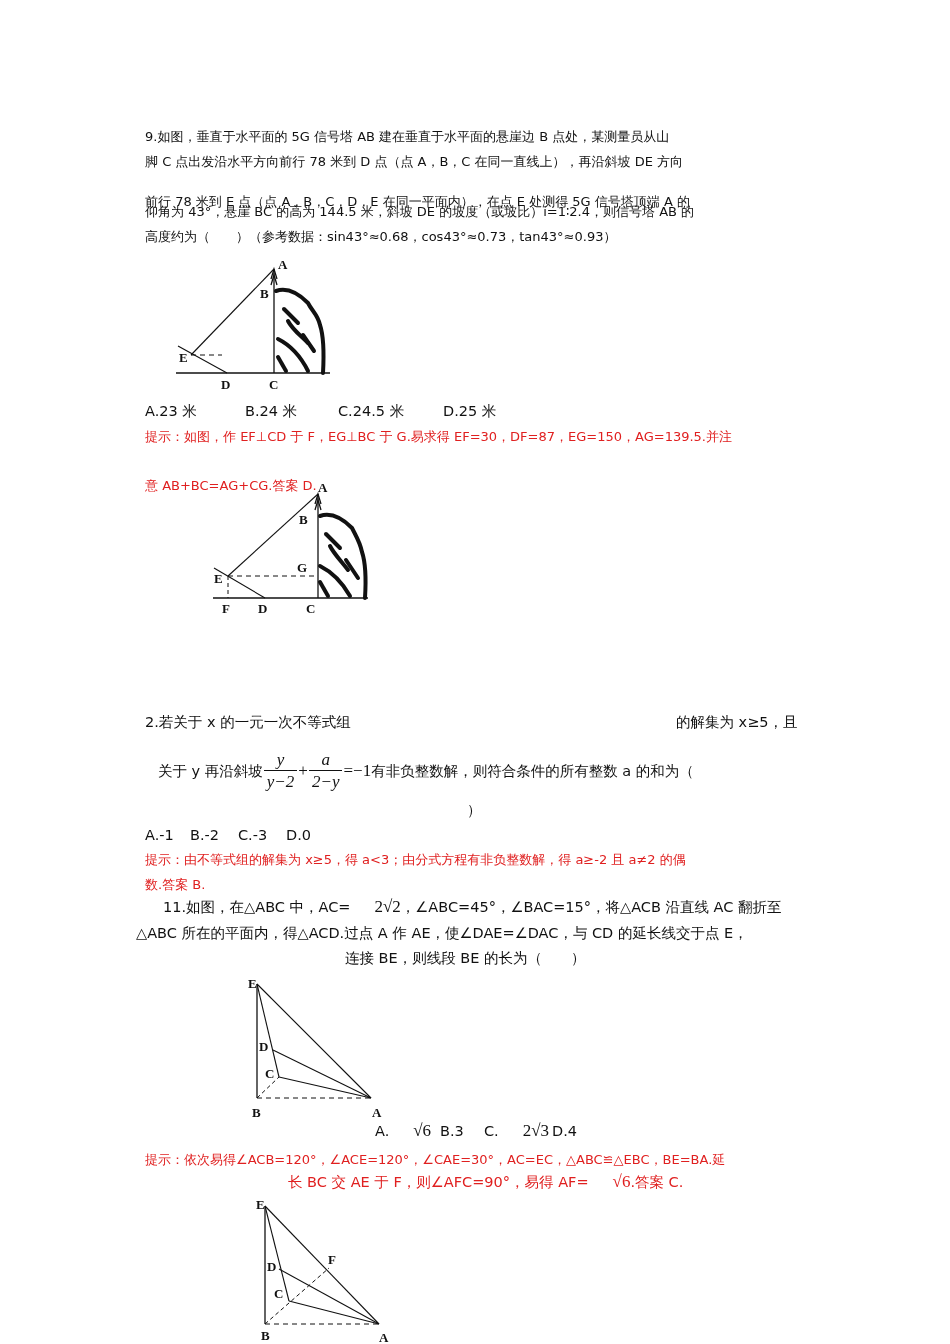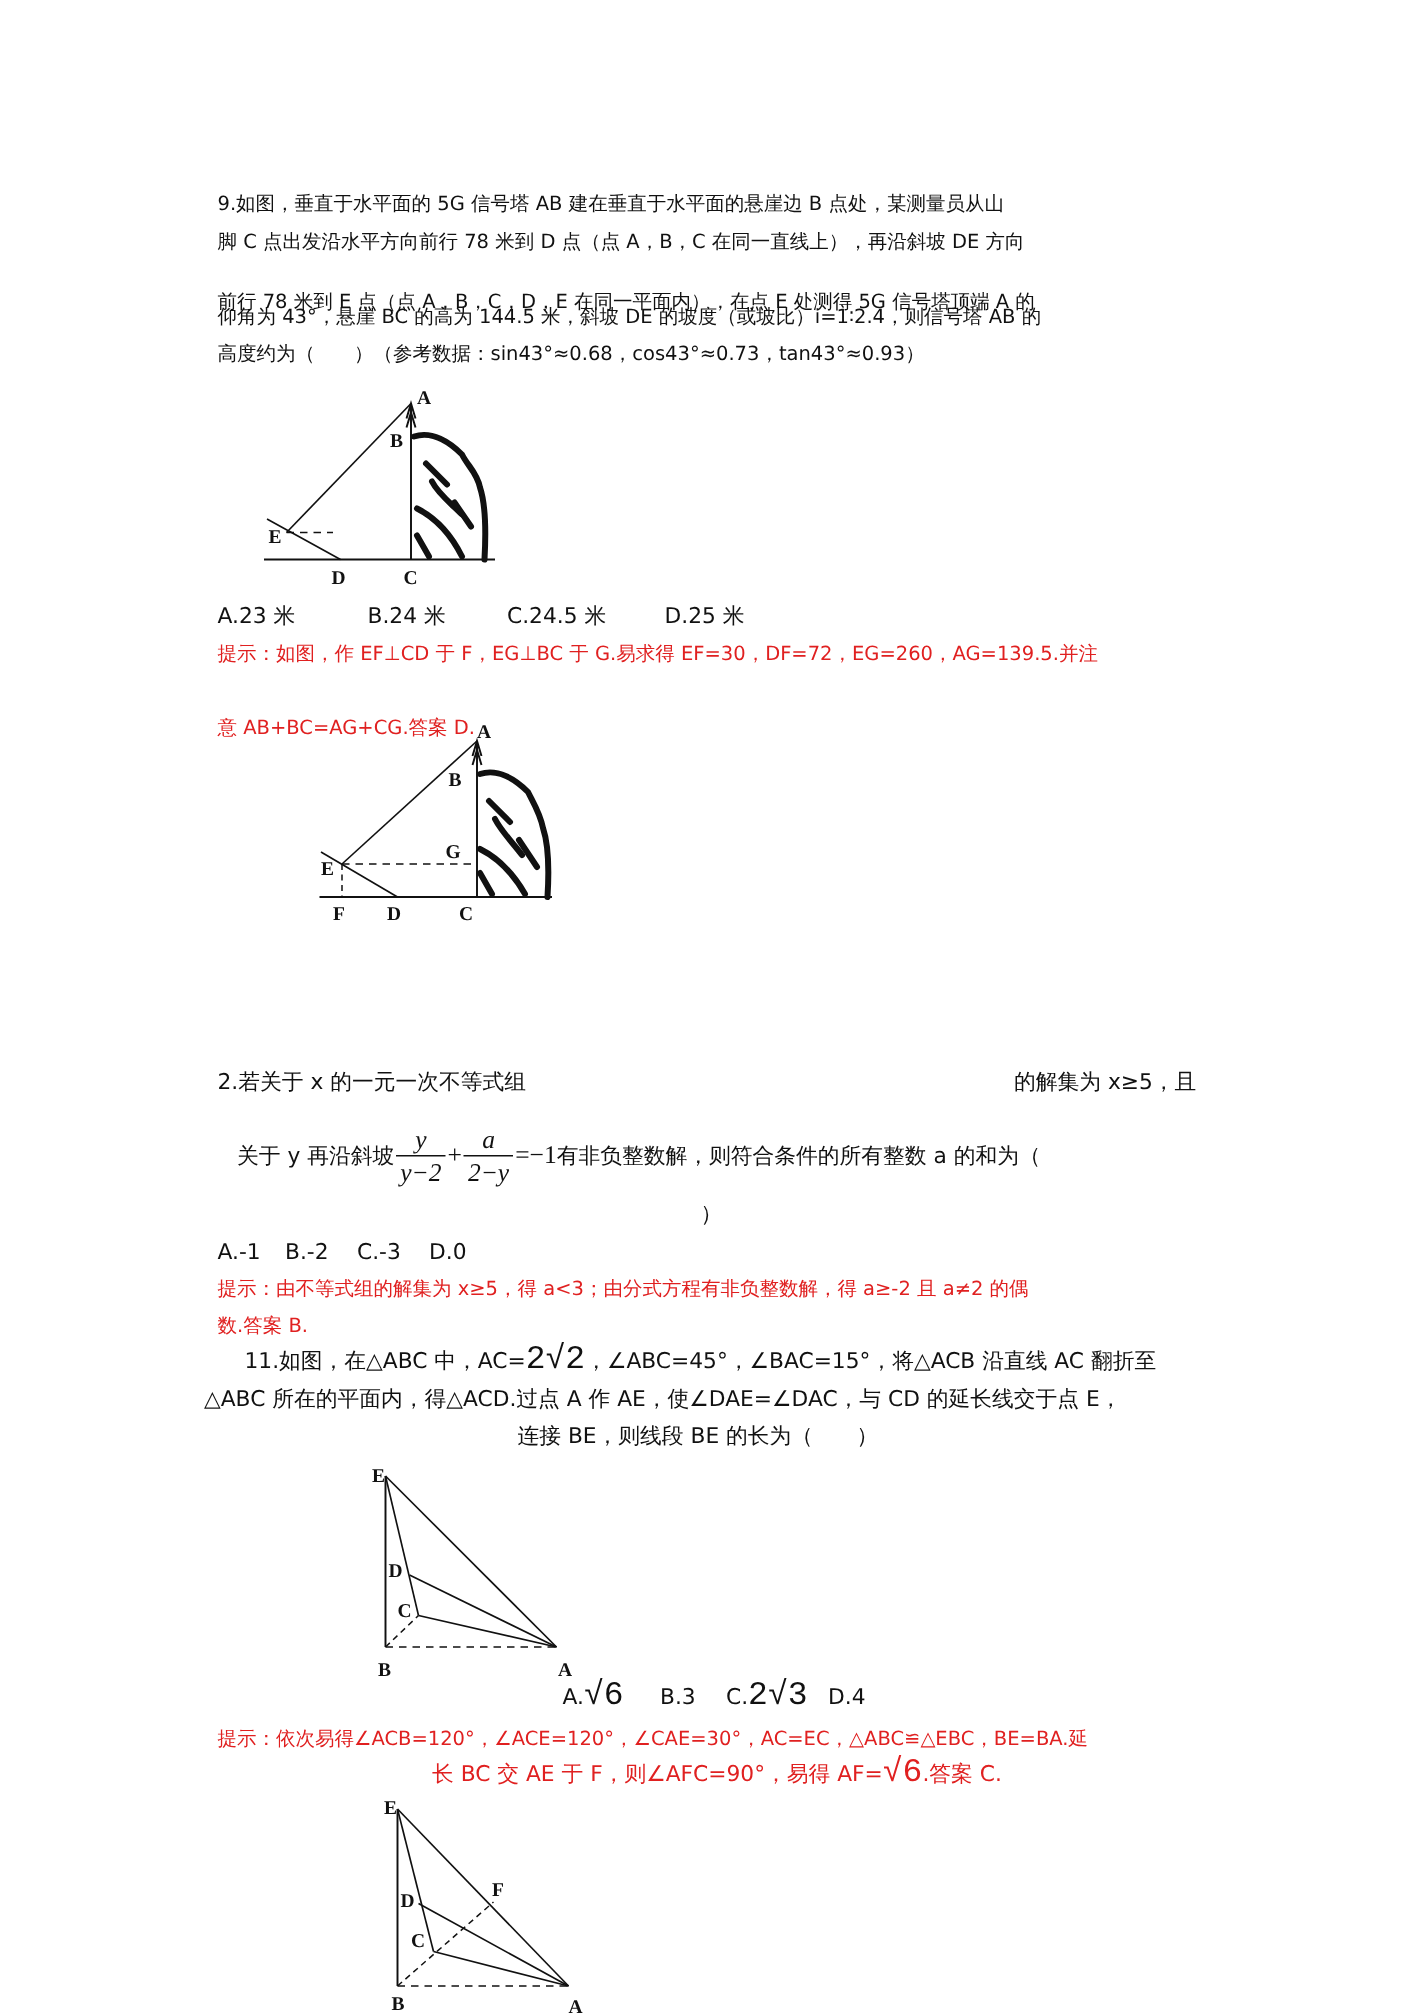--- a/index.html
+++ b/index.html
@@ -9,21 +9,21 @@
   .p { position: absolute; left: 145px; width: 662px; font-size: 13px; line-height: 25px; margin: 0; text-align: justify; }
   .red { color: #e02020; }
   .fig { position: absolute; }
   .fig text { font-family: "Liberation Serif", "DejaVu Serif", serif; font-weight: bold; font-size: 13px; fill: #111; }
   .opts { position: absolute; font-size: 14.5px; line-height: 20px; }
   .opts span { display: inline-block; }
   .frac { display: inline-block; vertical-align: middle; text-align: center; font-family: "Liberation Serif", "DejaVu Serif", serif; font-style: italic; font-size: 17px; margin: 0 1px; }
   .frac .num { display: block; border-bottom: 1px solid #111; padding: 0 3px; line-height: 20px; }
   .frac .den { display: block; line-height: 22px; padding: 0 3px; }
   .mathrest { font-family: "Liberation Serif", "DejaVu Serif", serif; font-size: 17px; }
-  .rad { font-family: Liberation Mono, monospace; font-size: 22px; }
+  .rad { font-family: Liberation Serif, serif; font-size: 17px; margin-left: 24px; }
 </style>
 </head>
 <body>
 
 <div class="page">
 
   <div>
     <p class="p" style="top:124px;">9.如图，垂直于水平面的 5G 信号塔 AB 建在垂直于水平面的悬崖边 B 点处，某测量员从山</p>
     <p class="p" style="top:149px;">脚 C 点出发沿水平方向前行 78 米到 D 点（点 A，B，C 在同一直线上），再沿斜坡 DE 方向</p>
     <p class="p" style="top:174px;margin-top:15px;">前行 78 米到 E 点（点 A，B，C，D，E 在同一平面内），在点 E 处测得 5G 信号塔顶端 A 的</p>
@@ -46,21 +46,21 @@
       <text x="108" y="14">A</text>
       <text x="90" y="43">B</text>
       <text x="9" y="107">E</text>
       <text x="51" y="134">D</text>
       <text x="99" y="134">C</text>
     </svg>
 
     <div class="opts" style="left:145px; top:401px;">
       <span style="width:100px;">A.23 米</span><span style="width:93px;">B.24 米</span><span style="width:105px;">C.24.5 米</span><span>D.25 米</span>
     </div>
-    <p class="p red" style="top:424px;">提示：如图，作 EF⊥CD 于 F，EG⊥BC 于 G.易求得 EF=30，DF=72，EG=260，AG=139.5.并注</p>
+    <p class="p red" style="top:424px;">提示：如图，作 EF⊥CD 于 F，EG⊥BC 于 G.易求得 EF=30，DF=87，EG=150，AG=139.5.并注</p>
     <p class="p red" style="top:473px;">意 AB+BC=AG+CG.答案 D.</p>
 
     <svg class="fig" style="left:208px; top:478px;" width="165" height="140">
       <line x1="5" y1="120" x2="160" y2="120" stroke="#111" stroke-width="1.3"></line>
       <line x1="110" y1="120" x2="110" y2="16" stroke="#111" stroke-width="1.3"></line>
       <path d="M107,26 L110,16 L113,26 M107,32 L110,22 L113,32" stroke="#111" fill="none" stroke-width="1.3"></path>
       <line x1="110" y1="16" x2="20" y2="98" stroke="#111" stroke-width="1.1"></line>
       <line x1="6" y1="90" x2="57" y2="120" stroke="#111" stroke-width="1.1"></line>
       <line x1="20" y1="98" x2="110" y2="98" stroke="#111" stroke-width="1" stroke-dasharray="5,4"></line>
       <line x1="20" y1="98" x2="20" y2="120" stroke="#111" stroke-width="1" stroke-dasharray="4,3"></line>

